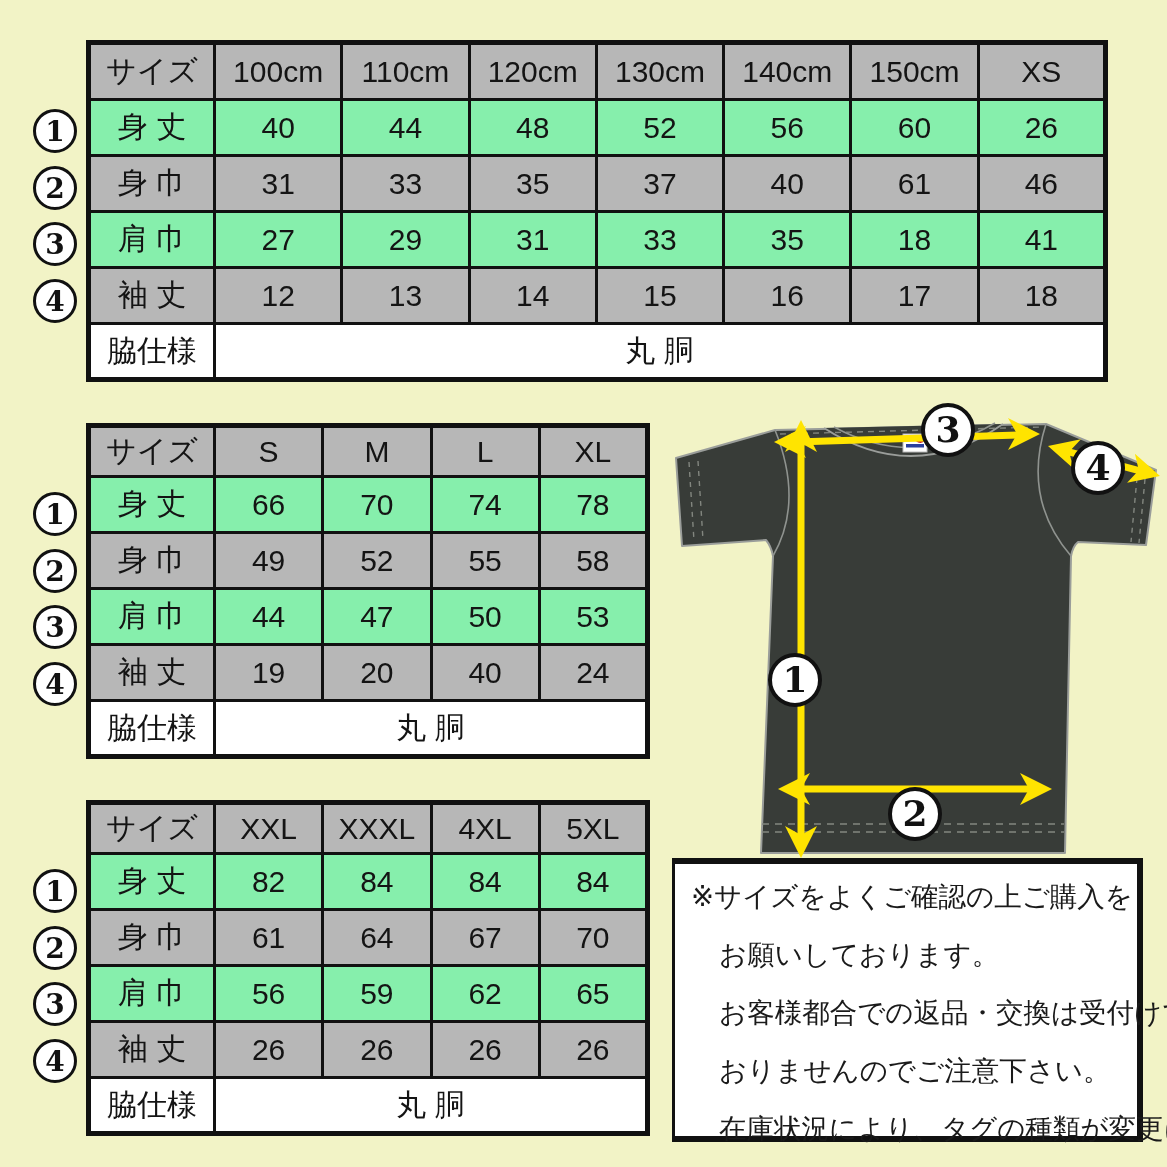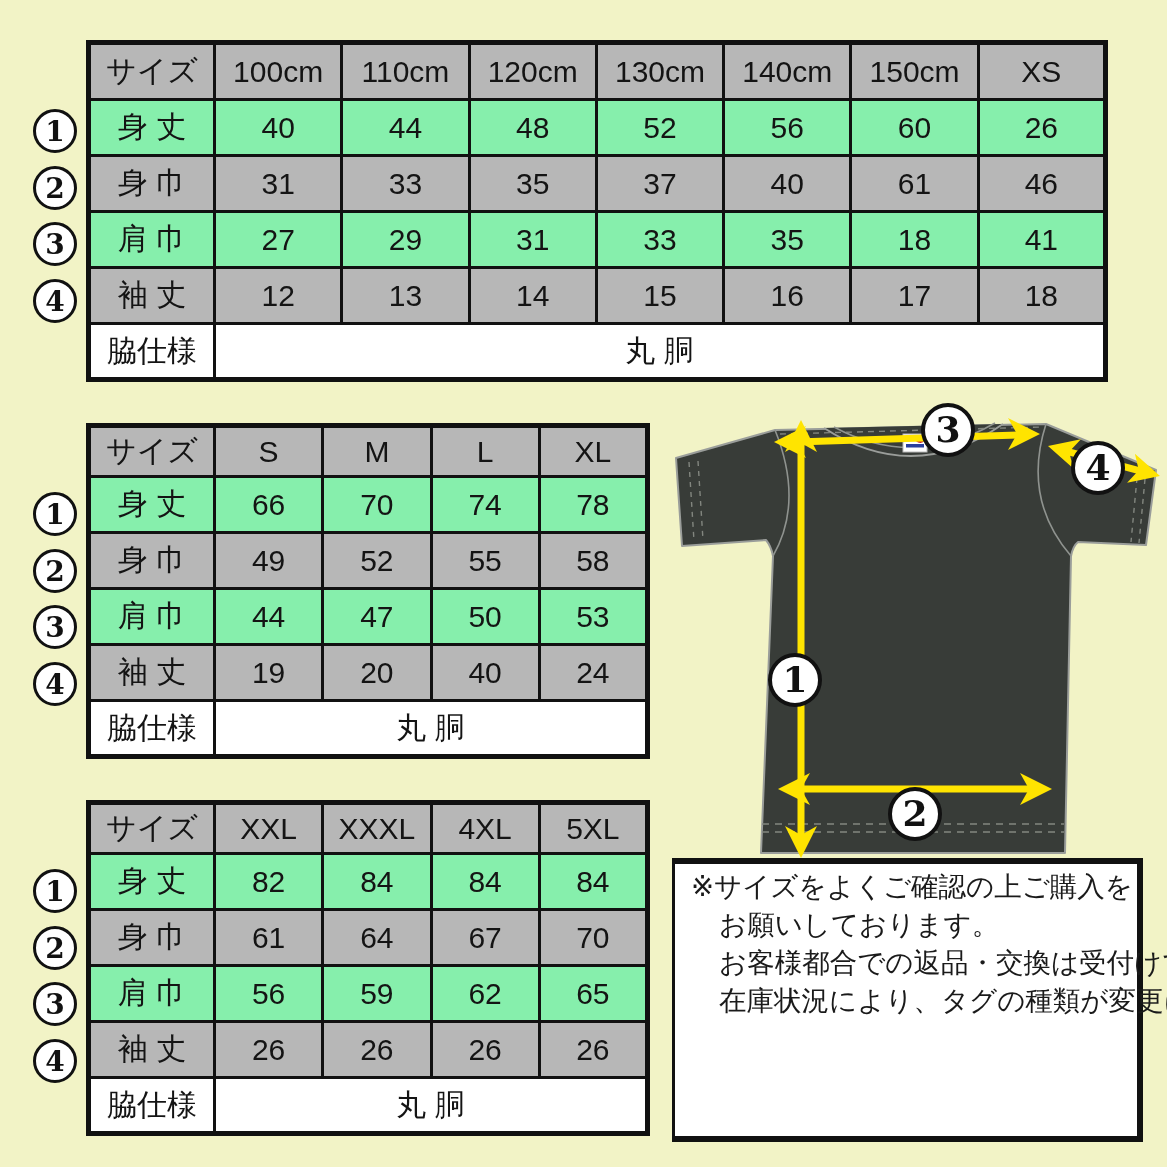--- a/index.html
+++ b/index.html
@@ -33,23 +33,23 @@
   .circ:nth-child(2){top:126px;}
   .circ:nth-child(3){top:182px;}
   .circ:nth-child(4){top:239px;}
 
   
   #shirt-wrap{position:absolute;left:658px;top:394px;width:509px;height:470px;}
 
   
   #note-box{position:absolute;left:672px;top:858px;width:471px;height:284px;
             background:#fff;border:6px solid #111;border-left-width:3px;box-sizing:border-box;
-            padding:4px 10px 0 16px;}
+            padding:14px 10px 0 16px;}
   .note-line{font-size:27.5px;line-height:38px;color:#1a1a1a;white-space:nowrap;letter-spacing:0px;}
-  .note-line.indent{padding-left:28px;}
+  .note-line.indent{padding-left:28px;margin-top:20px;}
 </style>
 </head>
 <body>
 
 <div id="canvas">
 
   <div class="table-block" style="left:86px;top:40px;">
     <div class="row-circles">
         <div class="circ">1</div>
         <div class="circ">2</div>
@@ -290,16 +290,17 @@
         <circle cx="257" cy="420" r="25" fill="#fff" stroke="#111" stroke-width="4"></circle>
         <text x="257" y="432" text-anchor="middle" font-family="DejaVu Serif, Liberation Serif, serif" font-size="36" font-weight="bold" fill="#111">2</text>
       </g>
     </svg>
   </div>
 
   <div id="note-box">
       <div class="note-line">※サイズをよくご確認の上ご購入を</div>
       <div class="note-line indent">お願いしております。</div>
       <div class="note-line indent">お客様都合での返品・交換は受付けて</div>
+      <div class="note-line indent">おりませんのでご注意下さい。</div>
       <div class="note-line indent">在庫状況により、タグの種類が変更に</div>
     </div>
 
 </div>
 
 </body></html>

